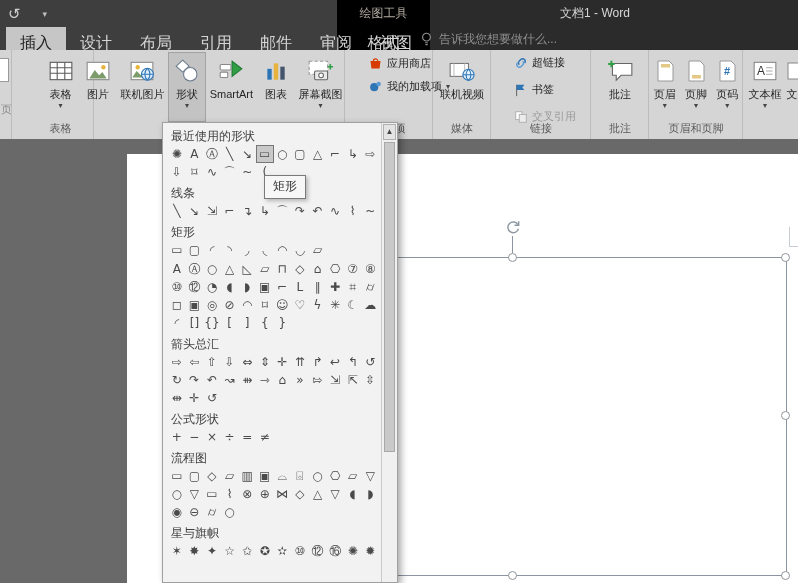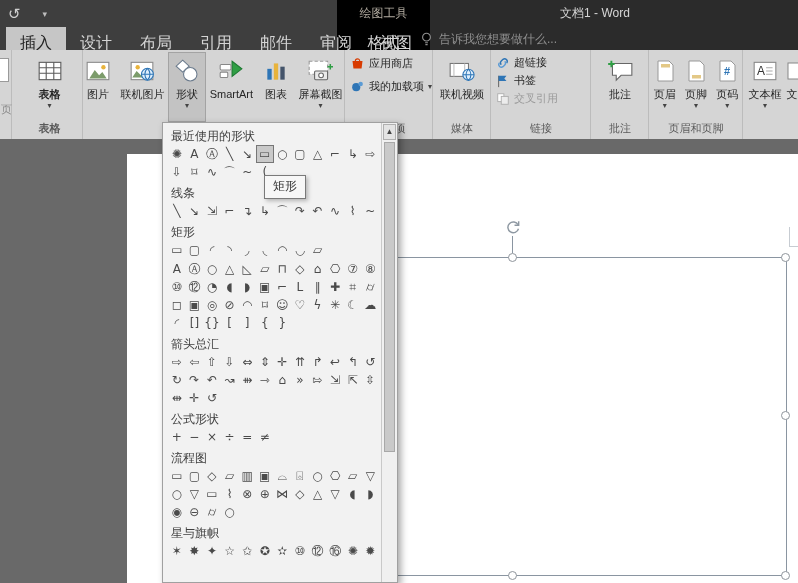--- a/index.html
+++ b/index.html
@@ -28,22 +28,22 @@
   .rgroup.last { border-right:none; }
   .glabel { position:absolute; bottom:3px; left:0; right:0; text-align:center; font-size:11px; color:#5a5a5a; white-space:nowrap; }
   .btnrow { display:flex; justify-content:center; gap:2px; padding-top:2px; }
   .bbtn { display:flex; flex-direction:column; align-items:center; width:40px; height:70px; padding-top:2px; cursor:default; }
   .bbtn.wide { width:50px; }
   .bbtn .bicon { height:34px; display:flex; align-items:center; justify-content:center; }
   .bbtn .blabel { font-size:11px; color:#262626; line-height:13px; white-space:nowrap; }
   .bbtn .barrow { font-size:8px; color:#444; line-height:9px; }
   .bbtn.pressed { background:#c3c3c3; box-shadow:inset 0 0 0 1px #a3a3a3; }
   .stack { display:flex; flex-direction:column; padding-top:6px; gap:8px; }
-  .stack.tight { gap:3px; padding-top:5px; }
-  .sbtn { display:flex; align-items:center; gap:4px; font-size:11px; color:#262626; white-space:nowrap; padding-left:4px; cursor:default; }
+  .stack.tight { gap:12px; padding-top:5px; }
+  .sbtn { display:flex; align-items:center; gap:4px; font-size:11px; color:#262626; white-space:nowrap; padding-left:22px; cursor:default; }
   .sbtn .sarrow { font-size:8px; color:#444; }
   .sbtn.disabled { color:#9a9a9a; }
   .partial-icon { position:absolute; left:0; top:8px; width:9px; height:24px; background:#fff; border:1px solid #9a9a9a; border-left:none; }
   .partial-label { position:absolute; left:1px; top:52px; font-size:11px; color:#8a8a8a; }
 
   
   .doc { position:absolute; left:0; top:139px; width:798px; height:444px; background:#696969; }
   .page { position:absolute; left:127px; top:15px; right:-12px; bottom:-12px; background:#ffffff; }
   .margin-mark-v { position:absolute; left:789px; top:88px; width:1px; height:20px; background:#c7ccd2; }
   .margin-mark-h { position:absolute; left:789px; top:107px; width:9px; height:1px; background:#c7ccd2; }
@@ -107,21 +107,21 @@
     </div>
   </div>
 
   <div class="ribbon">
 
     <div class="rgroup" style="left:0;width:12px;">
       <span class="partial-icon"></span>
       <span class="partial-label">页</span>
     </div>
 
-    <div class="rgroup" style="left:17px;width:66px;font-weight:bold;">
+    <div class="rgroup" style="left:28px;width:66px;">
       <div class="btnrow">
         <div class="bbtn">
           <span class="bicon">
             <svg width="26" height="26" viewBox="0 0 24 24">
                 <rect x="2" y="4" width="20" height="16" fill="#fff" stroke="#5b5b5b"></rect>
                 <path d="M2 9h20M2 14h20M8.5 4v16M15.5 4v16" stroke="#5b5b5b" fill="none"></path>
               </svg>
           </span>
           <span class="blabel">表格</span>
           <span class="barrow">▾</span>

